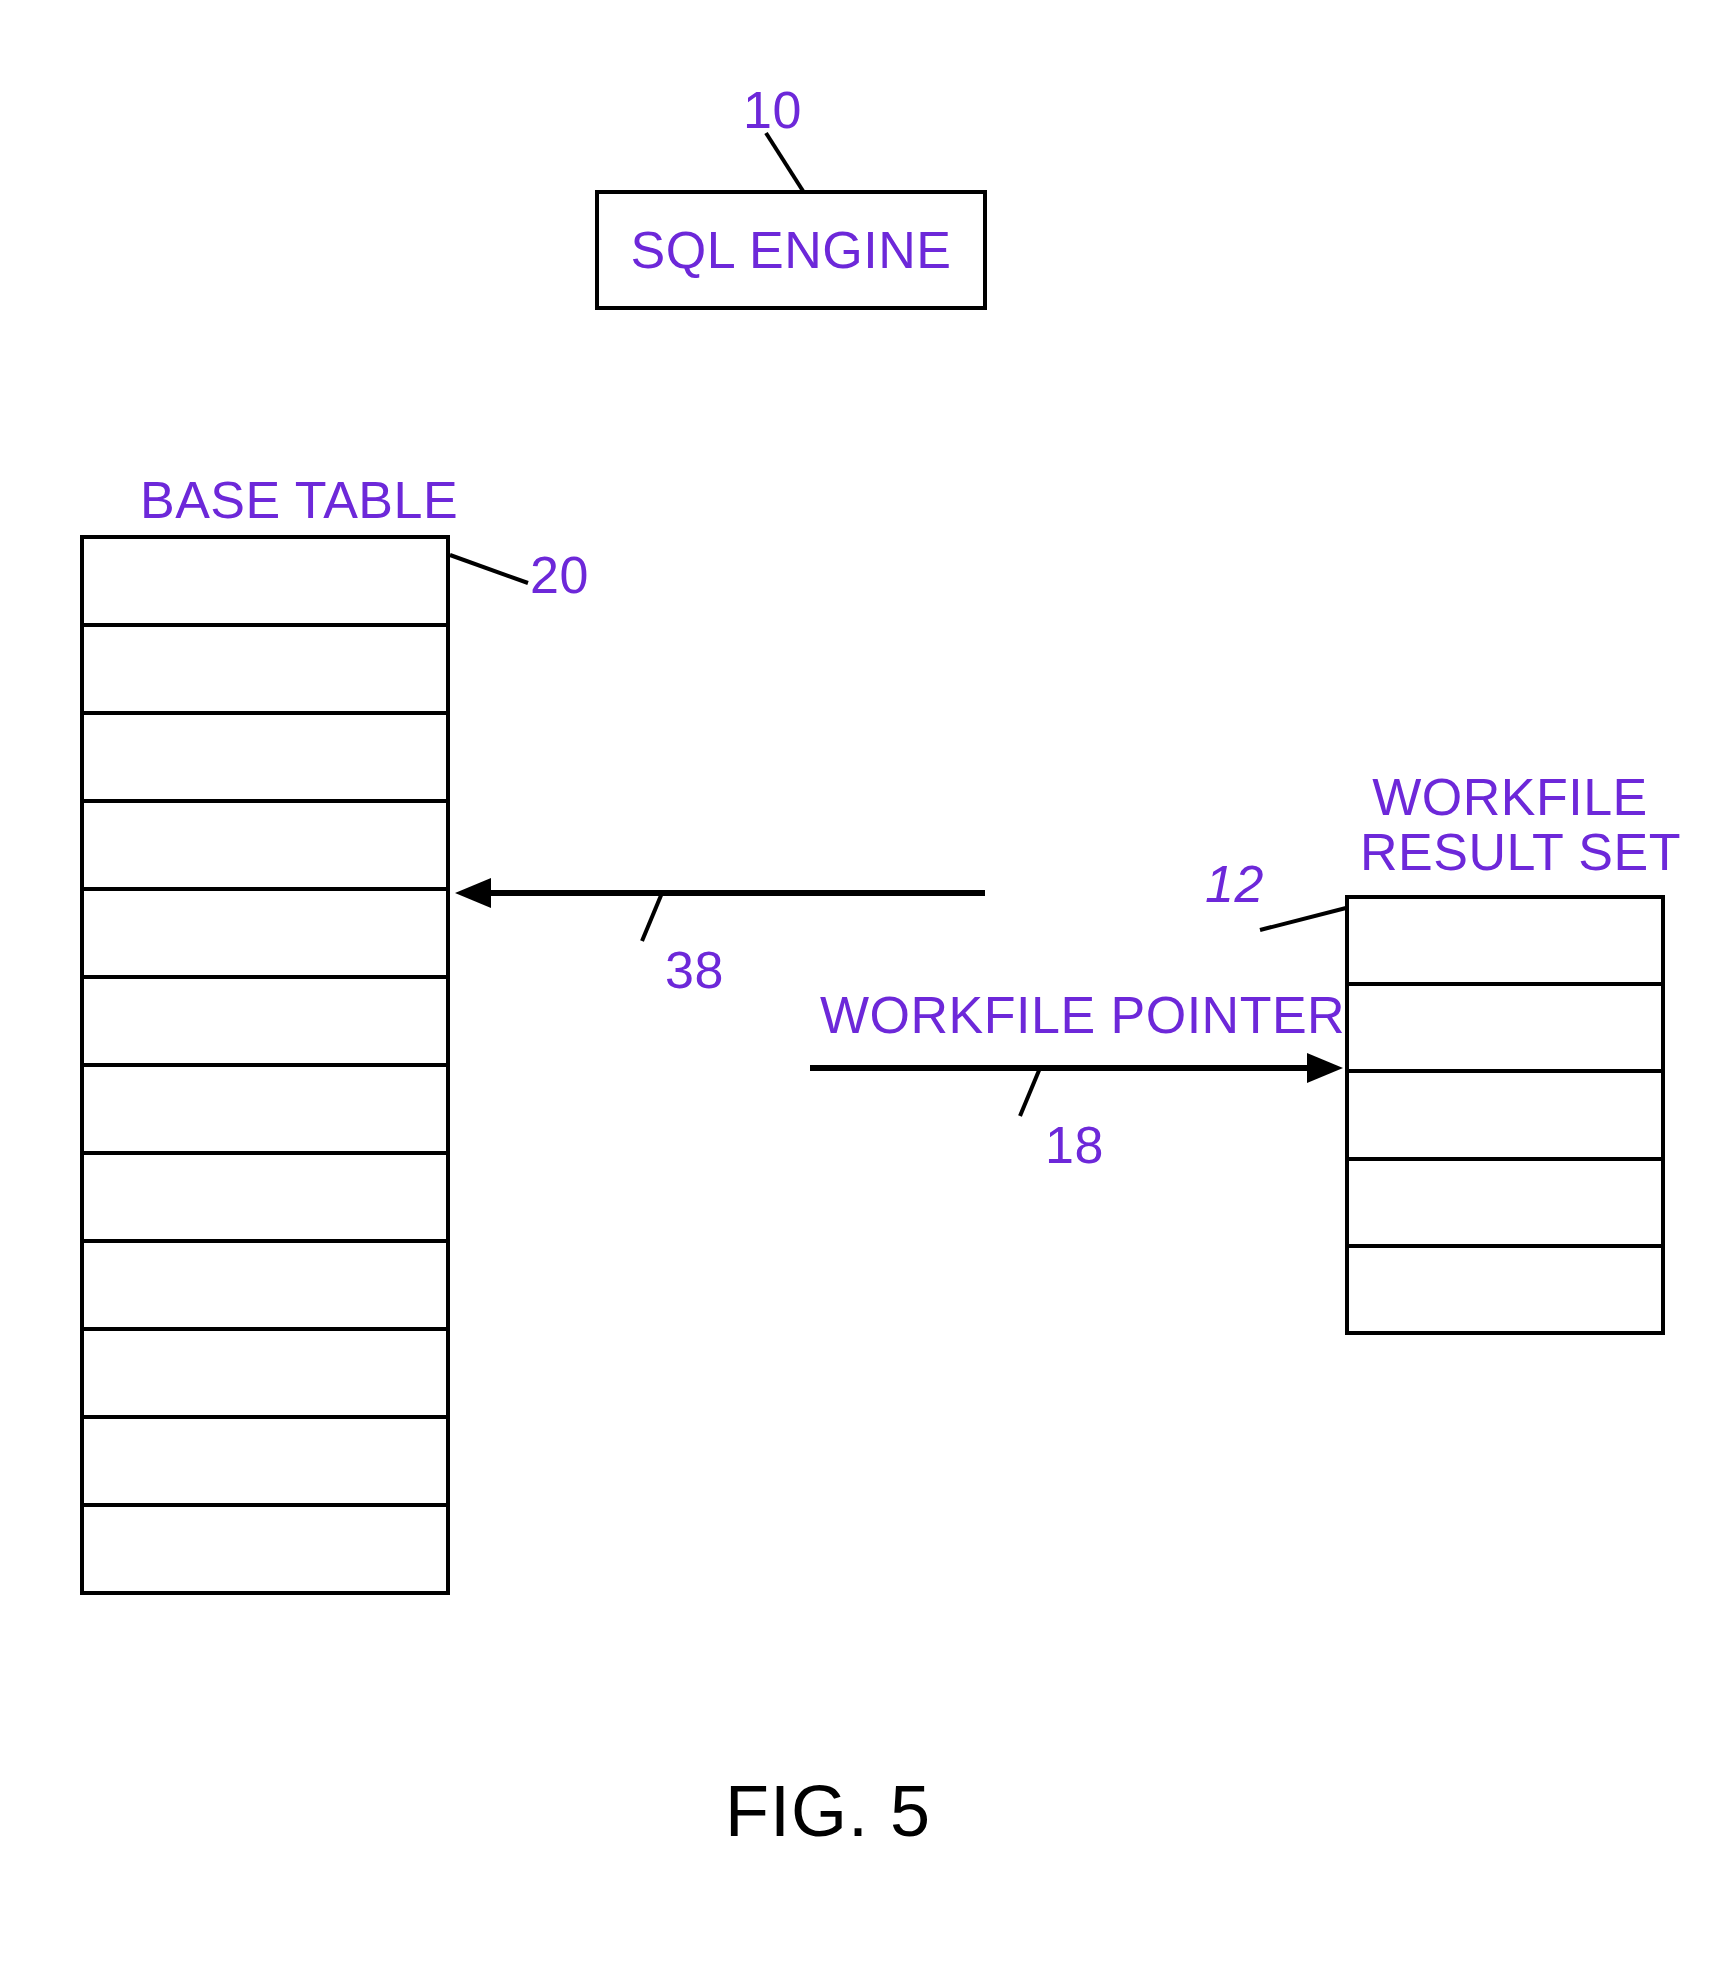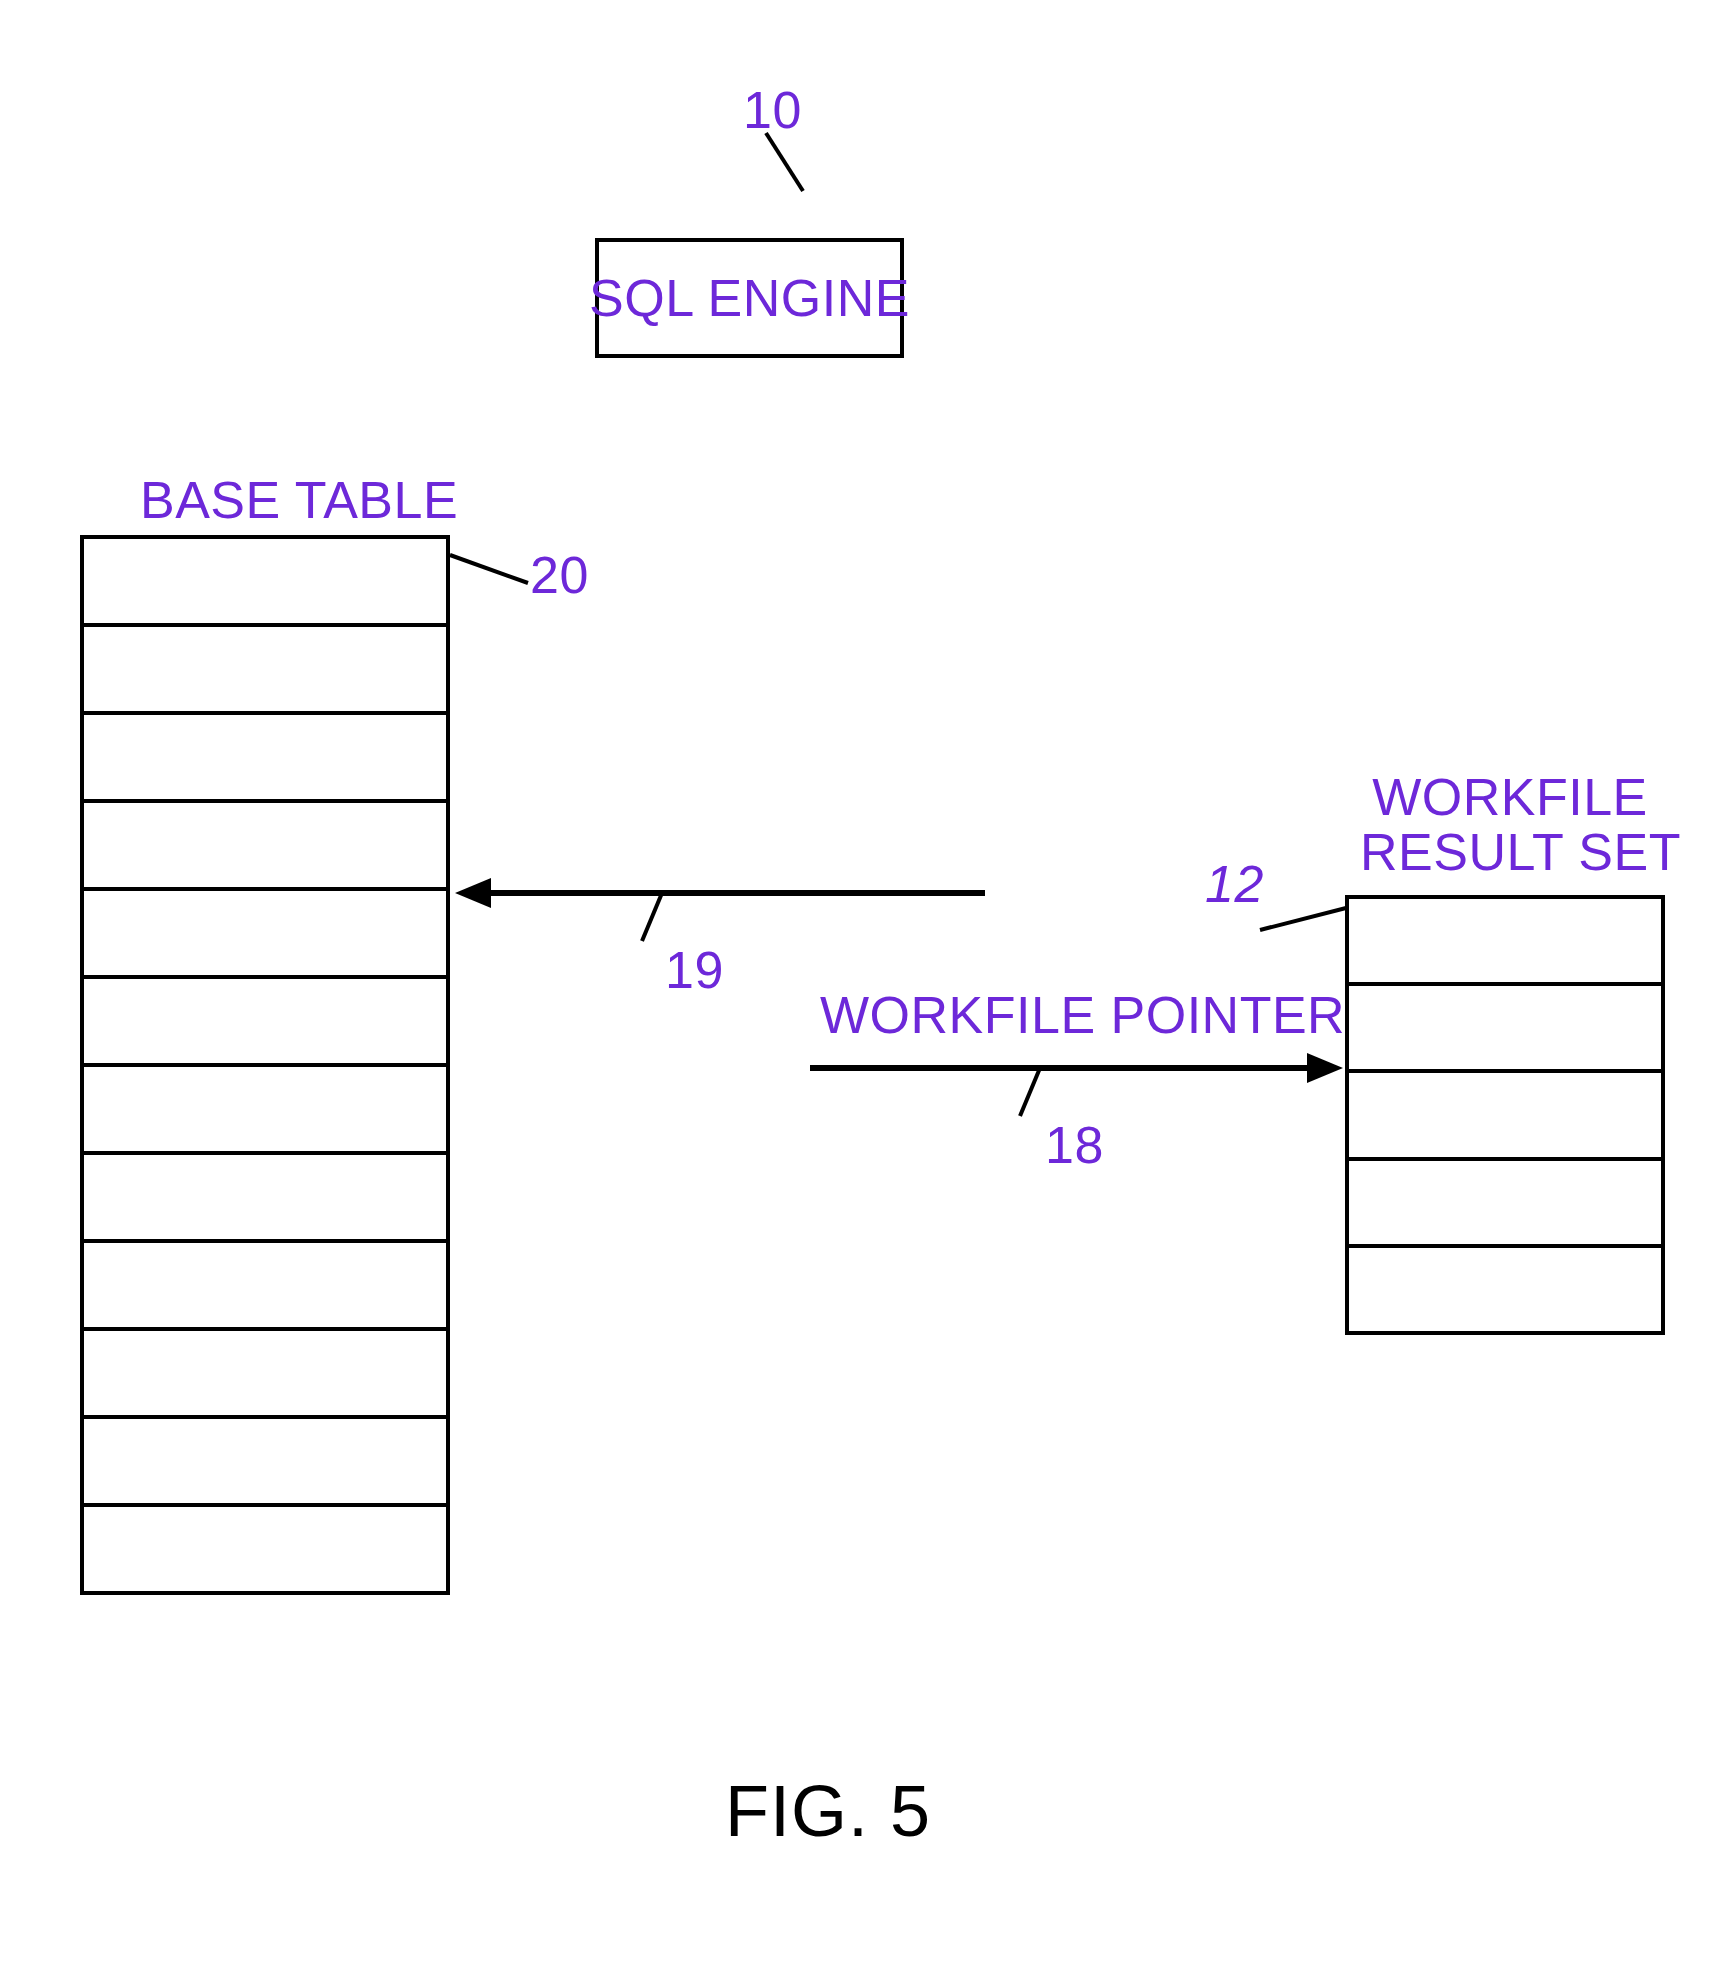--- a/index.html
+++ b/index.html
@@ -58,21 +58,21 @@
 <body>
 
 <div class="canvas">
 
   <div class="label" style="left:743px; top:80px;">10</div>
 
   <svg class="arrow" style="left:763px; top:133px; width:40px; height:60px;">
     <line x1="3" y1="0" x2="40" y2="58" stroke="#000" stroke-width="4"></line>
   </svg>
 
-  <div class="box" style="left:595px; top:190px; width:309px; height:120px; display:flex; align-items:center; justify-content:center;margin-top:48px;">
+  <div class="box" style="left:595px; top:190px; width:392px; height:120px; display:flex; align-items:center; justify-content:center;">
     <span class="label" style="position:static;">SQL ENGINE</span>
   </div>
 
   <div class="label" style="left:140px; top:470px;text-align:right;">BASE TABLE</div>
 
   <div class="stack" id="base-table-stack" style="left:80px; top:535px; width:370px; height:1060px;">
       <div class="row"></div>
       <div class="row"></div>
       <div class="row"></div>
       <div class="row"></div>
@@ -93,21 +93,21 @@
 
 
   <svg class="arrow" style="left:455px; top:875px; width:530px; height:40px;">
     <line x1="530" y1="18" x2="20" y2="18" stroke="#000" stroke-width="6"></line>
     <polygon points="0,18 36,3 36,33" fill="#000"></polygon>
   </svg>
 
   <svg class="arrow" style="left:642px; top:893px; width:40px; height:50px;">
     <line x1="20" y1="0" x2="0" y2="48" stroke="#000" stroke-width="4"></line>
   </svg>
-  <div class="label" style="left:665px; top:940px;">19</div>
+  <div class="label" style="left:665px; top:940px;">38</div>
 
   <div class="label center" style="left:1360px; top:770px; width:300px; line-height:1.05;">WORKFILE
 RESULT SET</div>
 
   <div class="stack" id="workfile-stack" style="left:1345px; top:895px; width:320px; height:440px;">
       <div class="row"></div>
       <div class="row"></div>
       <div class="row"></div>
       <div class="row"></div>
       <div class="row"></div>

